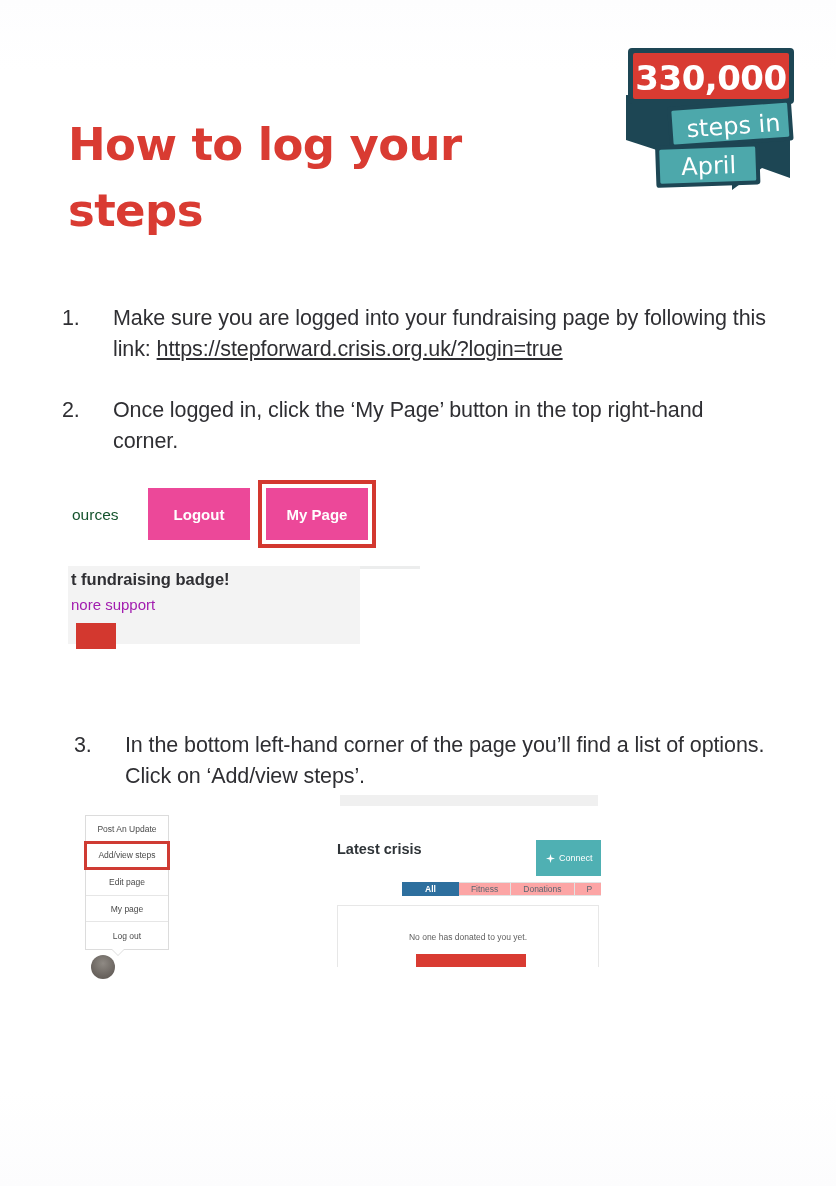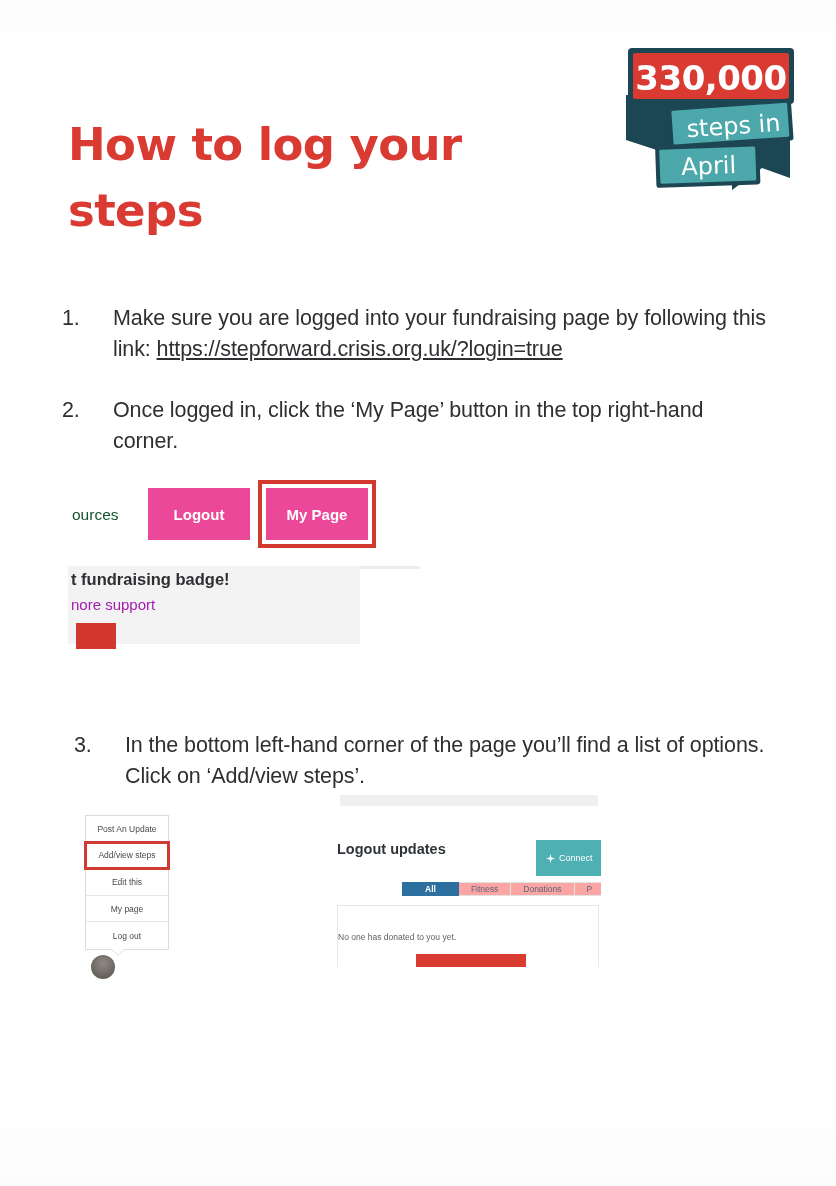--- a/index.html
+++ b/index.html
@@ -289,20 +289,21 @@
     left: 1px; top: 110px;
     width: 262px; height: 62px;
     border: 1px solid #e7e7e7;
     border-bottom: none;
     background: #ffffff;
   }
   .empty-msg {
     position: absolute;
     left: 0; right: 0;
     top: 26px;
+    text-align: center;
     font-size: 8.5px;
     color: #5e5e5e;
   }
   .red-bar {
     position: absolute;
     left: 78px;
     top: 48px;
     width: 110px;
     height: 16px;
     background: #d93b32;
@@ -362,32 +363,32 @@
 
   <div class="step step3">
     <span class="step-num">3.</span>
     <span class="step-body">In the bottom left-hand corner of the page you’ll find a list of options. Click on ‘Add/view steps’.</span>
   </div>
 
   <div class="shot2">
     <div class="menu">
       <div class="menu-item">Post An Update</div>
       <div class="menu-item">Add/view steps</div>
-      <div class="menu-item">Edit this</div>
+      <div class="menu-item">Edit page</div>
       <div class="menu-item">My page</div>
       <div class="menu-item">Log out</div>
     </div>
     <div class="menu-hl"></div>
     <div class="menu-caret"></div>
     <div class="avatar"></div>
   </div>
 
   <div class="shot3">
     <div class="greybar"></div>
-    <div class="upd-title">Logout updates</div>
+    <div class="upd-title">Latest crisis</div>
     <div class="connect-btn">
       <svg class="connect-icon" viewBox="0 0 12 12">
         <path d="M6 0 L7.3 4.7 L12 6 L7.3 7.3 L6 12 L4.7 7.3 L0 6 L4.7 4.7 Z" fill="#ffffff"></path>
       </svg>
       <span>Connect</span>
     </div>
     <div class="tabs">
       <div class="tab active">All</div>
       <div class="tab">Fitness</div>
       <div class="tab">Donations</div>

